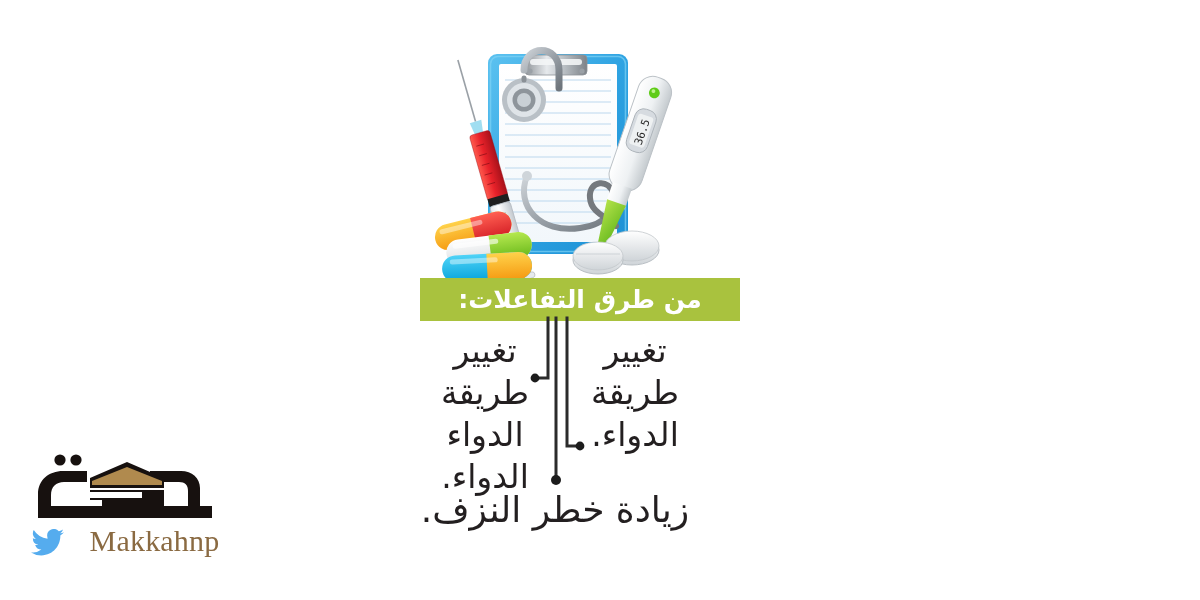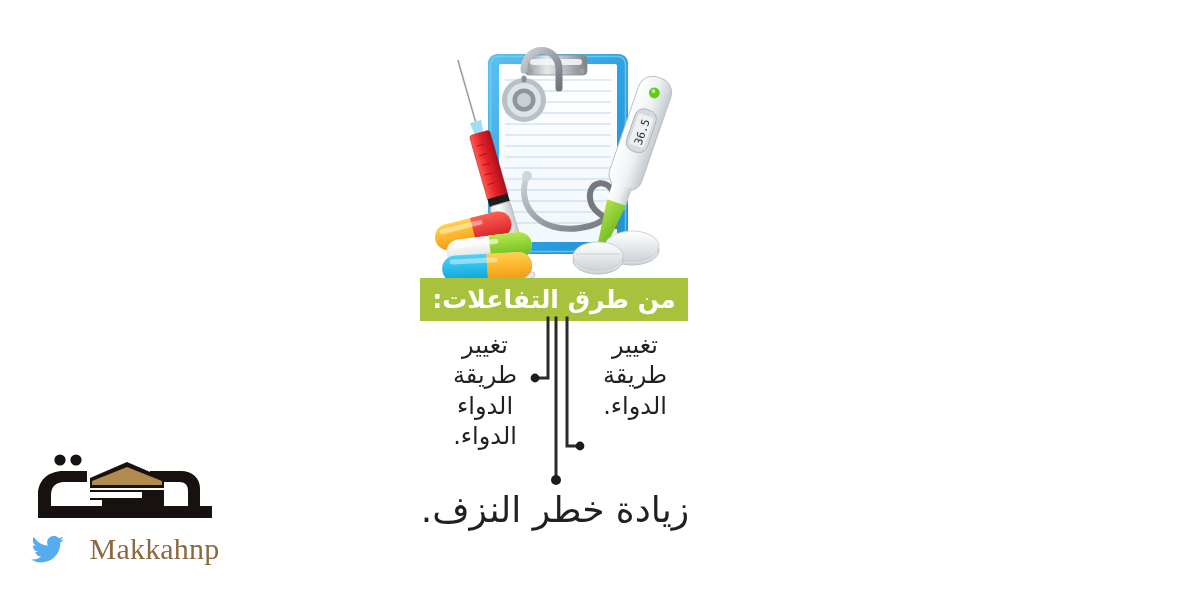--- a/index.html
+++ b/index.html
@@ -31,21 +31,21 @@
     width: 270px;
     height: 252px;
   }
   #illustration svg { display: block; width: 100%; height: 100%; }
 
   
   #banner {
     position: absolute;
     left: 420px;
     top: 278px;
-    width: 268px;
+    width: 320px;
     height: 43px;
     background: #a9c23e;
     display: flex;
     align-items: center;
     justify-content: center;
     box-sizing: border-box;
   }
   #banner .banner-text {
     color: #ffffff;
     font-size: 25px;
@@ -68,21 +68,21 @@
   #connectors svg { display: block; width: 100%; height: 100%; overflow: visible; }
 
   
   .col {
     position: absolute;
     width: 120px;
     text-align: center;
     direction: rtl;
     unicode-bidi: embed;
     color: #231f20;
-    font-size: 24px;
+    font-size: 33px;
     line-height: 1.27;
     font-weight: 400;
   }
   #col-right { left: 575px; top: 330px; }
   #col-left  { left: 425px; top: 330px; }
   .col .line { display: block; white-space: nowrap; }
 
   #bottom-text {
     position: absolute;
     left: 420px;
@@ -101,24 +101,24 @@
   #logo {
     position: absolute;
     left: 30px;
     top: 448px;
     width: 190px;
     height: 110px;
   }
   #logo-mark { width: 190px; height: 76px; display: block; }
   #logo-handle {
     display: flex;
-    align-items: center;
+    align-items: flex-end;
     justify-content: center;
     gap: 25px;
-    margin-top: 10px;
+    margin-top: 2px;
   }
   #logo-handle .bird { width: 34px; height: 27px; display: block; }
   #logo-handle .handle-text {
     font-family: "Liberation Serif", "DejaVu Serif", serif;
     font-size: 30px;
     color: #8a6a42;
     line-height: 1;
     letter-spacing: 0.2px;
   }
 </style>

